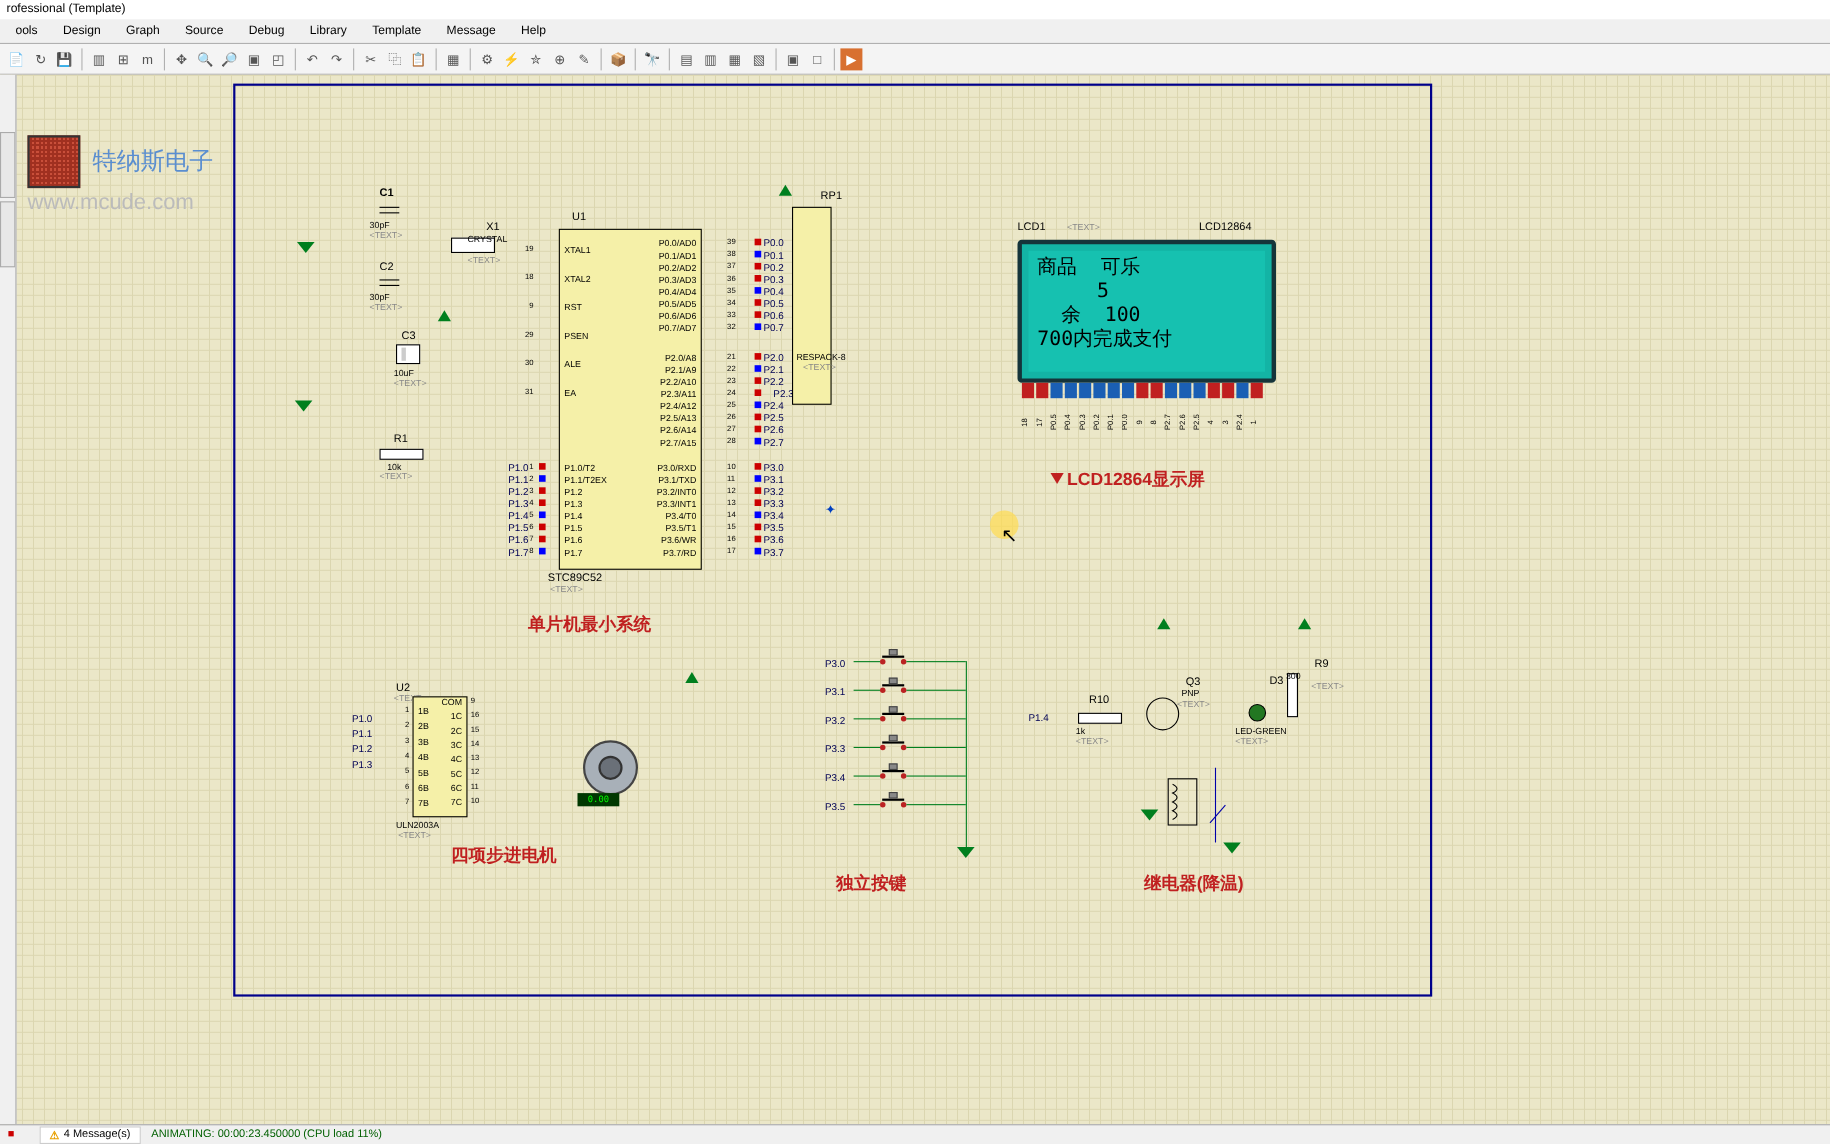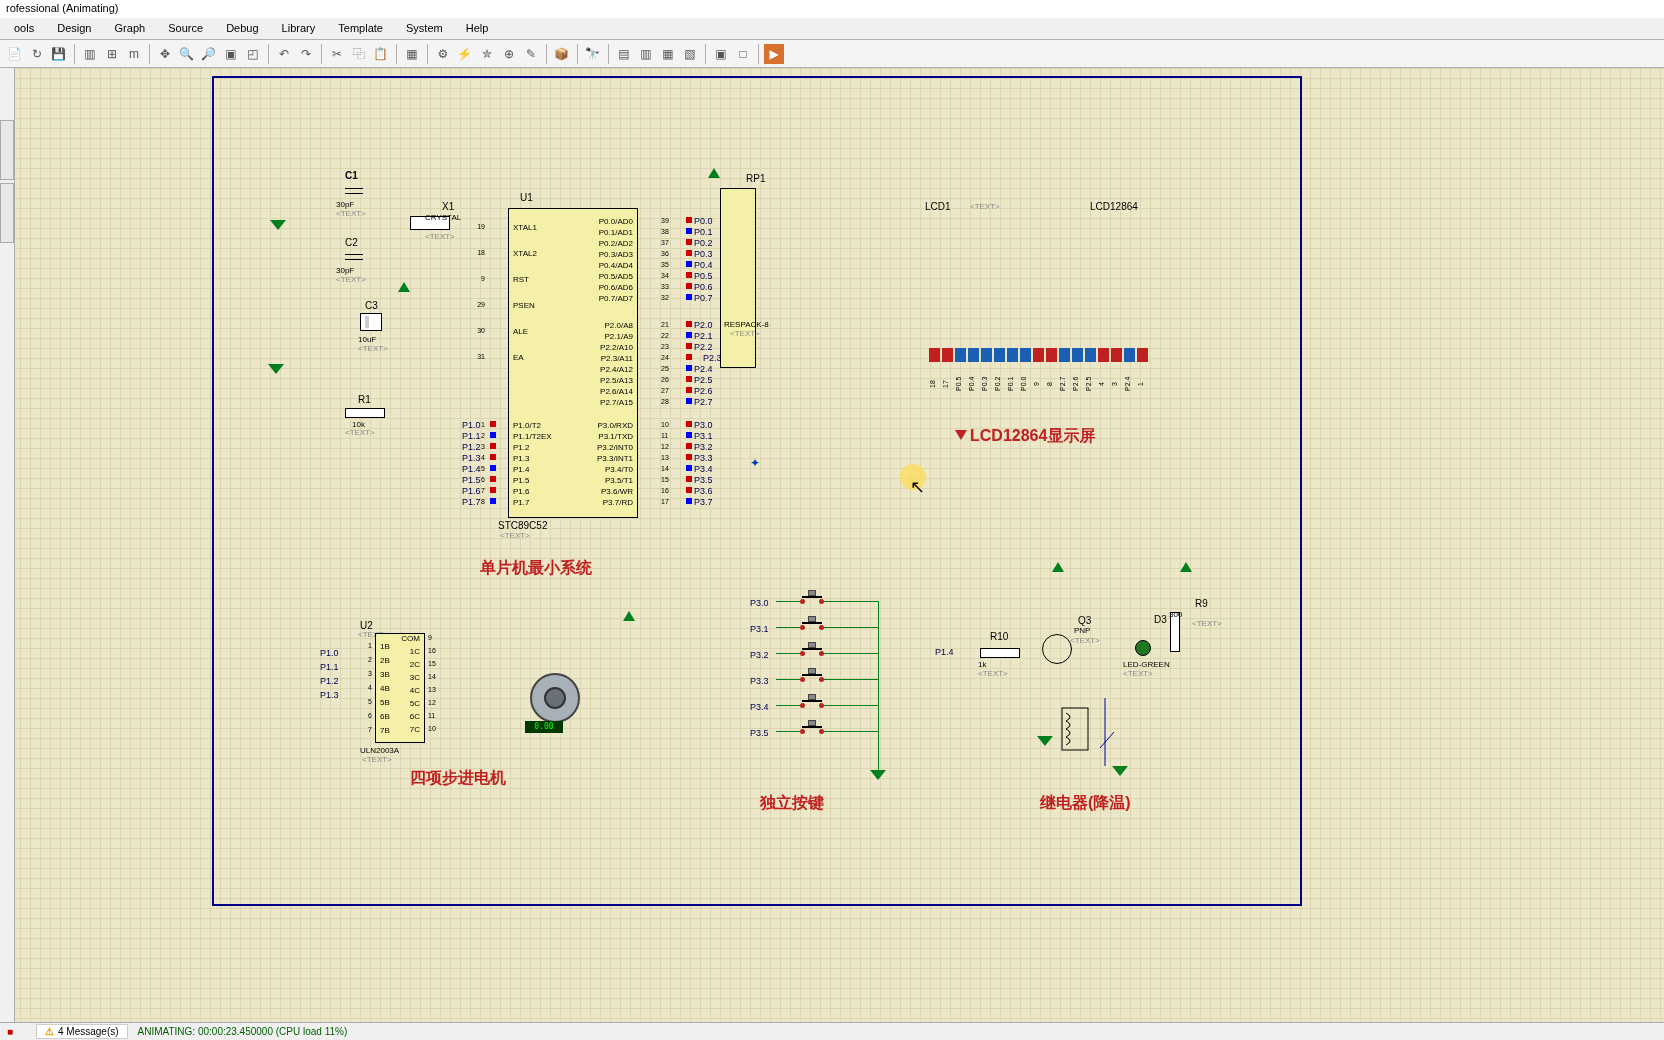--- a/index.html
+++ b/index.html
@@ -63,31 +63,31 @@
 #statusbar { position:absolute; left:0; bottom:0; width:100%; height:18px; background:#f0f0f0; border-top:1px solid #aaa; display:flex; align-items:center; font-size:10px; }
 .msgbtn { display:inline-flex; align-items:center; padding:1px 8px; margin:0 4px; border:1px solid #ccc; background:#fff; } 
 .sq { position:absolute; width:6px; height:6px; background:#c00; }
 .sqb { position:absolute; width:6px; height:6px; background:#00f; }
 .cursor-dot { position:absolute; left:900px; top:396px; width:26px; height:26px; border-radius:50%; background:rgba(255,220,80,.7); }
 .cursor-pt { position:absolute; left:910px; top:408px; font-size:18px; color:#000; pointer-events:none; }
 </style>
 </head>
 <body>
 
-<div id="titlebar">rofessional (Animating)</div>
+<div id="titlebar">rofessional (Template)</div>
 
 <div id="menubar">
   <span>ools</span>
   <span>Design</span>
   <span>Graph</span>
   <span>Source</span>
   <span>Debug</span>
   <span>Library</span>
   <span>Template</span>
-  <span>System</span>
+  <span>Message</span>
   <span>Help</span>
 </div>
 
 <div id="toolbar">
   <span class="tbtn">📄</span>
   <span class="tbtn">↻</span>
   <span class="tbtn">💾</span>
   <span class="tsep"></span>
   <span class="tbtn">▥</span>
   <span class="tbtn">⊞</span>
@@ -129,20 +129,25 @@
   <span class="tbtn" style="background:#d87030;color:#fff">▶</span>
 </div>
 
 <div id="workspace">
 
   <div id="sidepanel">
     <div id="sidetab"></div>
     <div id="sidetab2"></div>
   </div>
 
+  <div class="wm">
+    <span class="chip"></span>
+    <span class="txt">特纳斯电子</span>
+    <div class="url">www.mcude.com</div>
+  </div>
 
   <div id="frame"></div>
 
   <div class="complabel" style="left:520px; top:124px;">U1</div>
   <div class="mcu">
 
     <div id="mcu-lup"></div>
     <div id="mcu-lp1"></div>
     <div id="mcu-rp0"></div>
     <div id="mcu-rp2"></div>
@@ -333,20 +338,26 @@
 
   <div class="complabel" style="left:746px; top:105px;">RP1</div>
   <div class="resnet"></div>
   <div class="complabel" style="left:724px; top:252px; font-size:8px">RESPACK-8</div>
   <div class="textph" style="left:730px; top:261px;">&lt;TEXT&gt;</div>
   <div class="arrowup" style="left:708px; top:100px;"></div>
 
   <div class="complabel" style="left:925px; top:133px;">LCD1</div>
   <div class="textph" style="left:970px; top:134px;">&lt;TEXT&gt;</div>
   <div class="complabel" style="left:1090px; top:133px;">LCD12864</div>
+  <div class="lcd">
+    <div class="scr"><span>商品  可乐</span>
+<span>     5</span>
+<span>  余  100</span>
+<span>700内完成支付</span></div>
+  </div>
   <div class="lcd-pins" id="lcd-pins">
       <div class="pbox" style="left: 4px; background: rgb(192, 32, 32);"></div>
       <div class="ptxt" style="left: 4px; writing-mode: vertical-rl; transform: rotate(180deg); top: 16px; height: 40px;">18</div>
       <div class="pbox" style="left: 17px; background: rgb(192, 32, 32);"></div>
       <div class="ptxt" style="left: 17px; writing-mode: vertical-rl; transform: rotate(180deg); top: 16px; height: 40px;">17</div>
       <div class="pbox" style="left: 30px; background: rgb(26, 95, 180);"></div>
       <div class="ptxt" style="left: 30px; writing-mode: vertical-rl; transform: rotate(180deg); top: 16px; height: 40px;">P0.5</div>
       <div class="pbox" style="left: 43px; background: rgb(26, 95, 180);"></div>
       <div class="ptxt" style="left: 43px; writing-mode: vertical-rl; transform: rotate(180deg); top: 16px; height: 40px;">P0.4</div>
       <div class="pbox" style="left: 56px; background: rgb(26, 95, 180);"></div>

